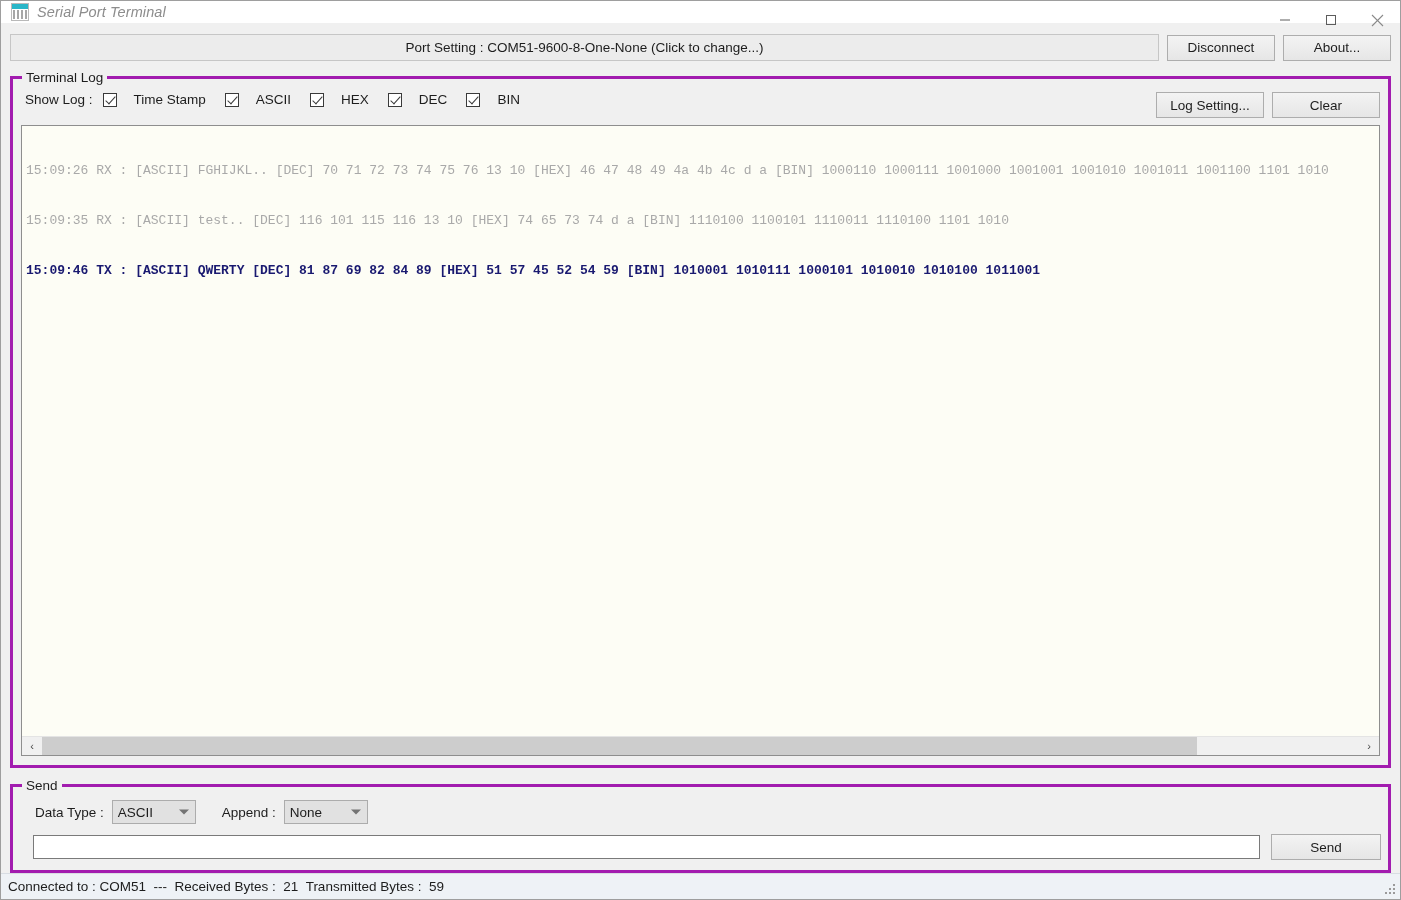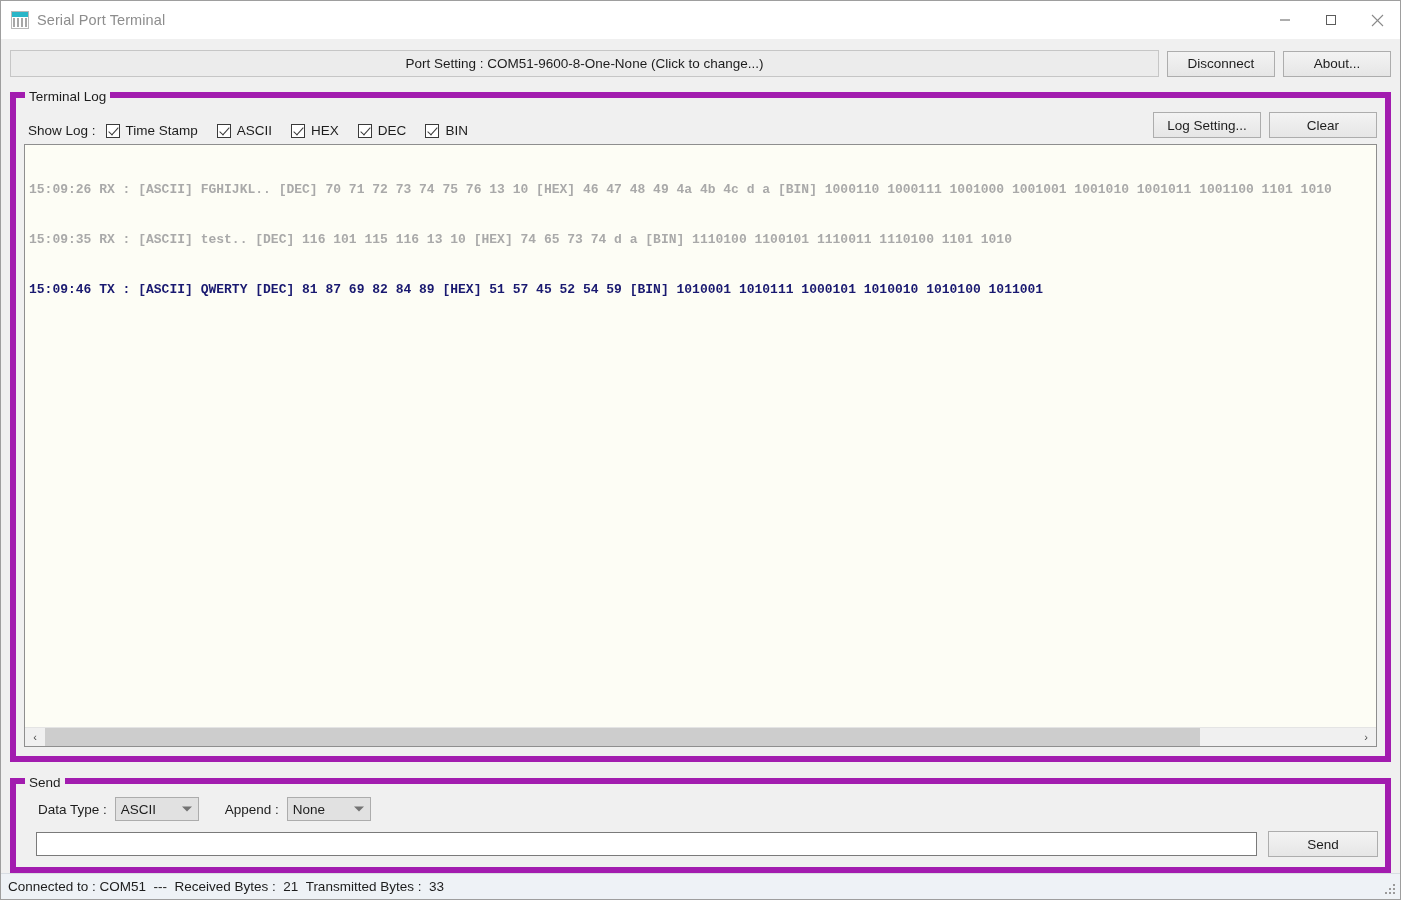--- a/index.html
+++ b/index.html
@@ -14,26 +14,27 @@
     position: relative;
     width: 1401px; height: 900px;
     background: #f0f0f0;
     border: 1px solid #9e9e9e;
     display: flex;
     flex-direction: column;
   }
 
   
   #titlebar {
-    height: 38px;
+    height: 22px;
     background: #ffffff;
     display: flex;
     align-items: center;
     flex: none;
     position: relative;
+    font-style: italic;
   }
   #app-icon {
     width: 18px; height: 18px;
     margin-left: 10px; margin-right: 8px;
     position: relative;
     flex: none;
     background: #ffffff;
     border: 1px solid #b9b9b9;
   }
   #app-icon .icon-top {
@@ -95,42 +96,42 @@
     flex: 1 1 auto;
     background: #ececec;
     border: 1px solid #c6c6c6;
     height: 27px;
   }
   #disconnect-button, #about-button { width: 108px; flex: none; }
 
   
   .groupbox {
     position: relative;
-    border: 6px solid #a21caf;
+    border: 3px solid #a21caf;
     margin-top: 15px;
   }
   .groupbox > .gb-title {
     position: absolute;
     top: -9px; left: 9px;
     background: #f0f0f0;
     padding: 0 4px;
     font-size: 13.5px;
     color: #1d1d1d;
   }
 
   #terminal-log-group {
     flex: 1 1 auto;
     display: flex; flex-direction: column;
     min-height: 0;
     padding: 0 8px 9px 8px;
   }
 
   
   #showlog-row {
-    display: flex; align-items: flex-end;
+    display: flex; align-items: flex-start;
     margin-top: 13px;
     flex: none;
     height: 27px;
   }
   #showlog-label {
     font-size: 13.5px; color: #1d1d1d;
     margin-left: 4px; margin-right: 10px;
   }
   .cb-item {
     display: flex; align-items: center;
@@ -147,21 +148,21 @@
   }
   .checkbox.checked::after {
     content: "";
     position: absolute;
     left: 4px; top: 0px;
     width: 4px; height: 9px;
     border: solid #3a3a3a;
     border-width: 0 1.6px 1.6px 0;
     transform: rotate(42deg);
   }
-  .cb-label { font-size: 13.5px; color: #1d1d1d; }
+  .cb-label { font-size: 13.5px; color: #1d1d1d; margin-left: 11px; }
   #showlog-right {
     margin-left: auto;
     display: flex; gap: 8px;
   }
   #log-setting-button, #clear-button { width: 108px; }
 
   
   #log-area-wrap {
     flex: 1 1 auto;
     border: 1px solid #8e8e8e;
@@ -175,21 +176,21 @@
     flex: 1 1 auto;
     overflow: hidden;
     padding: 3px 0 0 4px;
     font-family: "Liberation Mono", "DejaVu Sans Mono", monospace;
     font-size: 13px;
     line-height: 16.8px;
     white-space: pre;
   }
   .log-line { white-space: pre; }
   .log-line.tx { color: #191970; font-weight: bold; }
-  .log-line.rx { color: #a9a9a9; font-weight: bold; }
+  .log-line.rx { color: #a9a9a9; font-weight: normal; }
 
   
   #log-hscroll {
     flex: none;
     height: 19px;
     background: #f0f0f0;
     border-top: 1px solid #e4e4e4;
     display: flex; align-items: stretch;
   }
   .sb-arrow {
@@ -391,17 +392,17 @@
 
       <div id="send-row2">
         <input id="send-input" type="text" placeholder="" style="">
         <div class="btn" id="send-button">Send</div>
       </div>
     </div>
 
   </div>
 
   <div id="statusbar">
-    <span id="status-text">Connected to : COM51  ---  Received Bytes :  21  Transmitted Bytes :  33</span>
+    <span id="status-text">Connected to : COM51  ---  Received Bytes :  21  Transmitted Bytes :  59</span>
     <span id="resize-grip"></span>
   </div>
 
 </div>
 
 </body></html>

